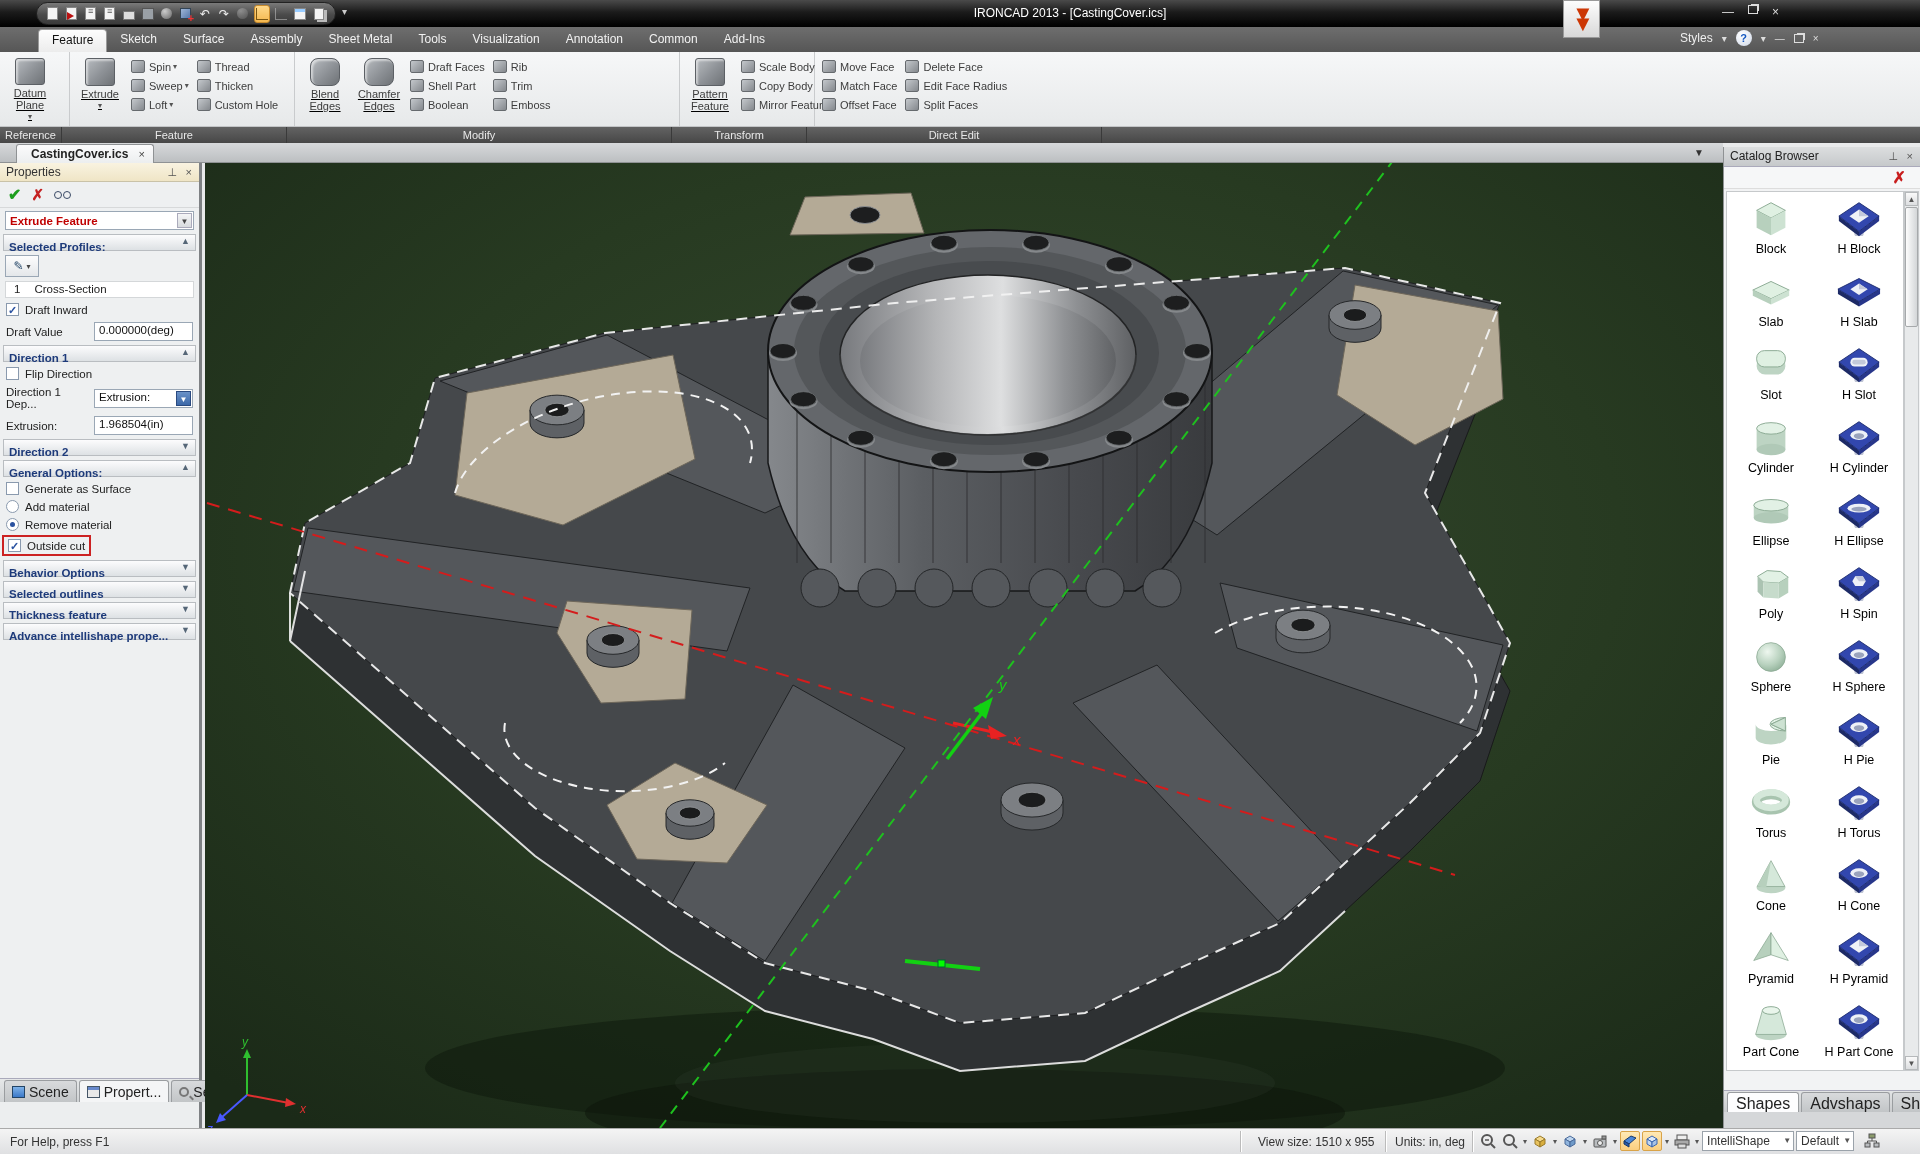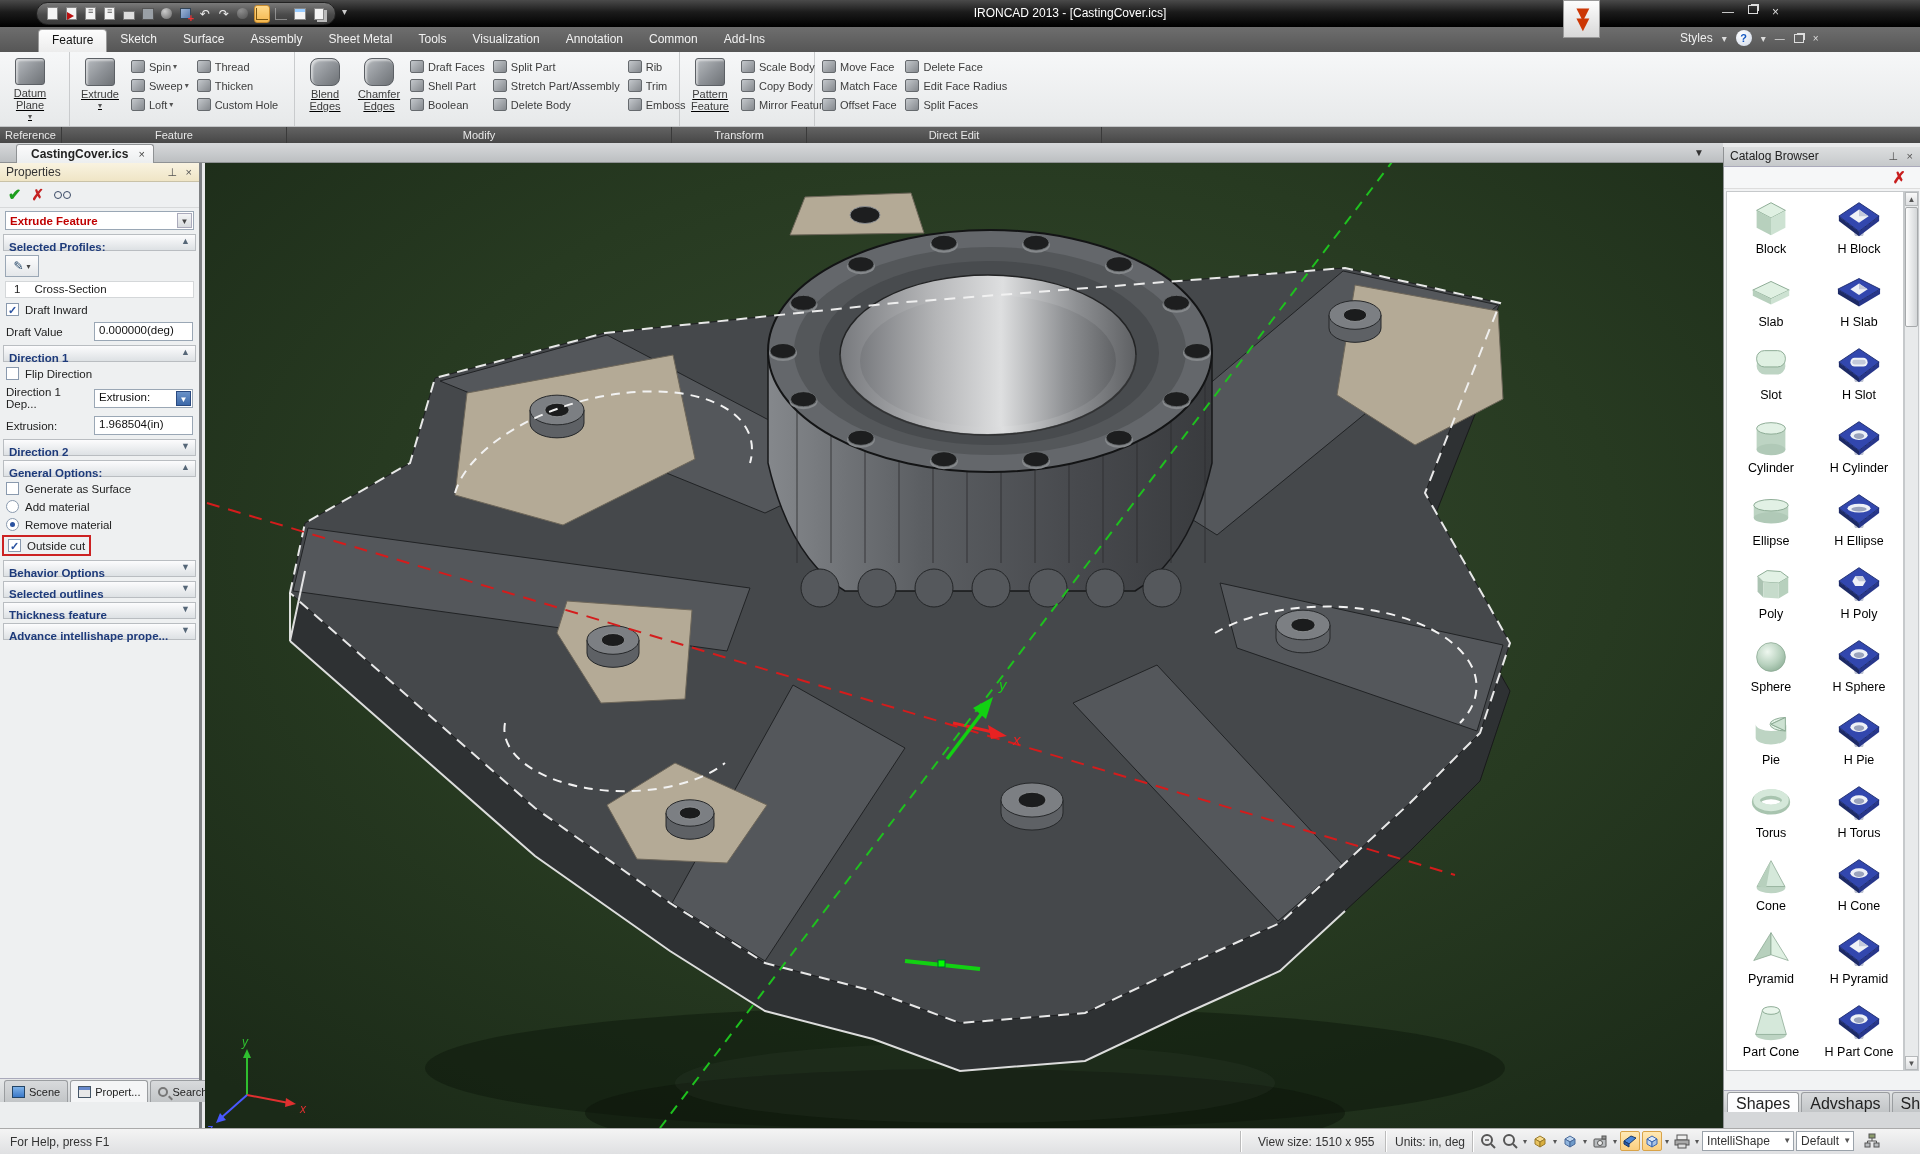--- a/index.html
+++ b/index.html
@@ -104,21 +104,21 @@
   .radio.sel::after{content:"";position:absolute;left:3px;top:3px;width:5px;height:5px;border-radius:50%;background:#2a52a0;}
   .pfield{display:flex;align-items:center;margin:6px 6px 0 6px;font-size:11.5px;color:#222;}
   .pfield .lb{width:88px;flex:none;}
   .pinput{flex:1;height:19px;background:#fff;border:1px solid #9aa7b5;font-size:11.5px;padding:1px 4px;color:#111;}
   .pselect{flex:1;height:19px;background:#fff;border:1px solid #9aa7b5;font-size:11.5px;padding:1px 4px;color:#111;position:relative;}
   .pselect .dd{position:absolute;right:1px;top:1px;width:15px;height:15px;background:linear-gradient(#6a92c8,#3c68a8);
     border:1px solid #2a4a80;color:#fff;font-size:8px;text-align:center;line-height:15px;}
   #outside-wrap{border:2px solid #cc2222;padding:2px 4px;margin:4px 2px 0 2px;display:inline-flex;}
   #props-tabs{position:absolute;left:0;bottom:26px;width:100%;height:24px;background:linear-gradient(#e6e8e9,#cfd2d4);
     border-top:1px solid #aab;display:flex;align-items:flex-end;padding-left:4px;gap:2px;}
-  .ptab{height:22px;display:flex;align-items:center;gap:4px;font-size:11px;color:#222;padding:0 7px;
+  .ptab{height:22px;display:flex;align-items:center;gap:4px;font-size:14px;color:#222;padding:0 7px;
     border:1px solid #9a9da0;border-bottom:none;background:linear-gradient(#d8dadc,#c2c5c7);border-radius:3px 3px 0 0;margin-top:16px;}
   .ptab.on{background:#f4f5f6;}
   .ptab-ic{width:13px;height:12px;flex:none;}
   .ptab-ic[data-ic="scene"]{background:linear-gradient(#7fb2e8,#3a78c8);border:1px solid #246;}
   .ptab-ic[data-ic="props"]{background:#e8e8e8;border:1px solid #456;box-shadow:inset 0 3px 0 #68c;}
   .ptab-ic[data-ic="search"]{border-radius:50%;border:2px solid #777;width:10px;height:10px;position:relative;}
   .ptab-ic[data-ic="search"]::after{content:"";position:absolute;left:8px;top:8px;width:5px;height:2px;background:#777;transform:rotate(45deg);}
   #props-bottom-space{position:absolute;left:0;bottom:0;width:100%;height:26px;background:#eceeef;}
 
   
@@ -371,37 +371,20 @@
           </div>
 
           <div class="rbtn">
             <span class="ric"></span>
             <span>Shell Part</span>
           </div>
 
           <div class="rbtn">
             <span class="ric"></span>
             <span>Boolean</span>
-          </div>
-        </div>
-      <div class="rcol">
-
-          <div class="rbtn">
-            <span class="ric"></span>
-            <span>Split Part</span>
-          </div>
-
-          <div class="rbtn">
-            <span class="ric"></span>
-            <span>Stretch Part/Assembly</span>
-          </div>
-
-          <div class="rbtn">
-            <span class="ric"></span>
-            <span>Delete Body</span>
           </div>
         </div>
       <div class="rcol">
 
           <div class="rbtn">
             <span class="ric"></span>
             <span>Rib</span>
           </div>
 
           <div class="rbtn">
@@ -866,21 +849,21 @@
           <svg viewBox="0 0 48 48">
             <use href="#s-poly"></use>
           </svg>
           <span class="cat-lbl">Poly</span>
         </div>
 
         <div class="cat-item">
           <svg viewBox="0 0 48 48">
             <use href="#h-poly"></use>
           </svg>
-          <span class="cat-lbl">H Poly</span>
+          <span class="cat-lbl">H Spin</span>
         </div>
 
         <div class="cat-item">
           <svg viewBox="0 0 48 48">
             <use href="#s-sphere"></use>
           </svg>
           <span class="cat-lbl">Sphere</span>
         </div>
 
         <div class="cat-item">

